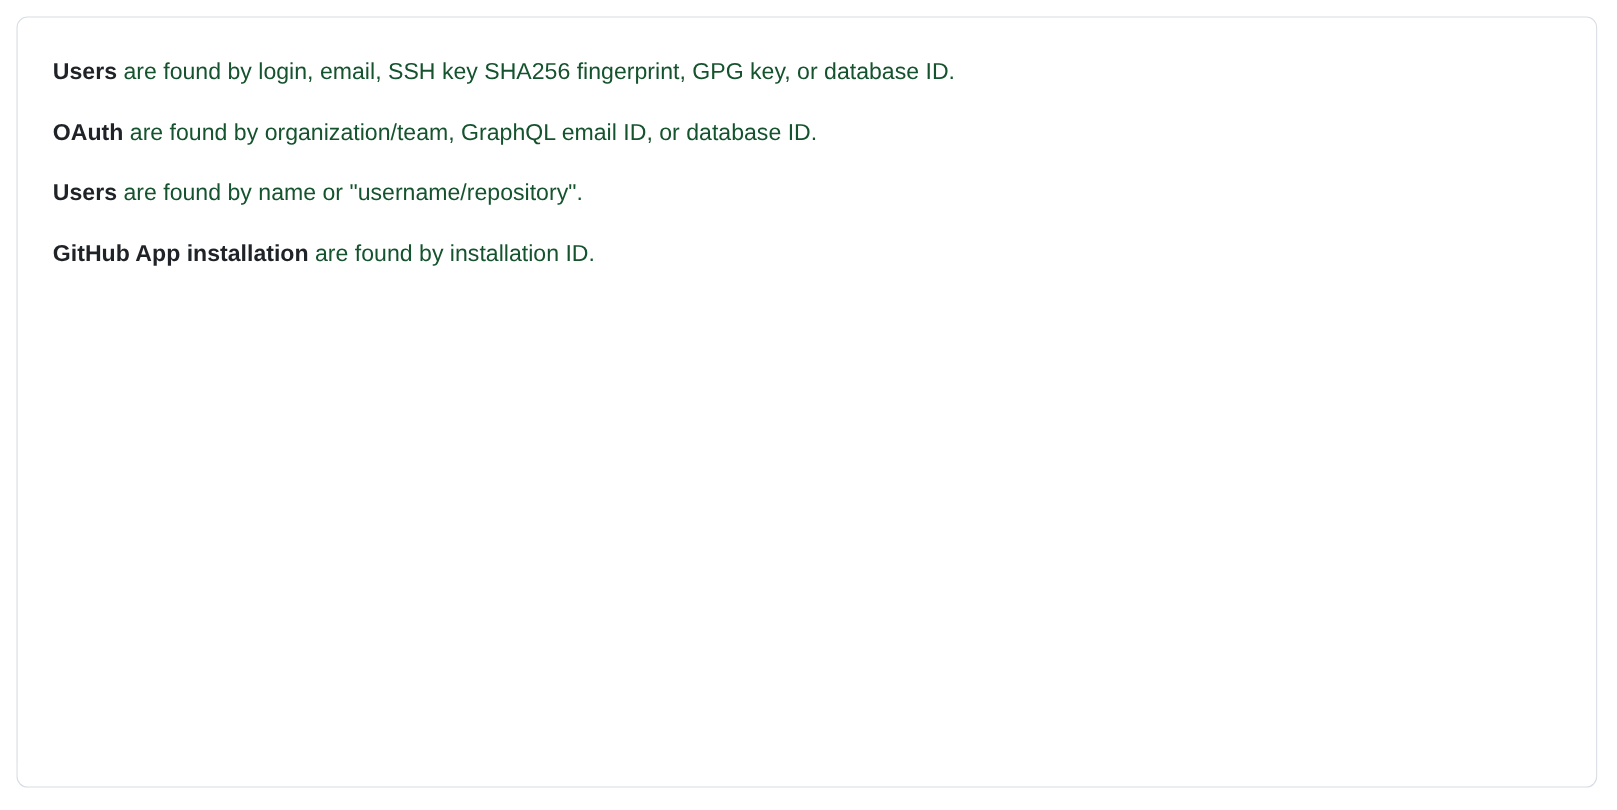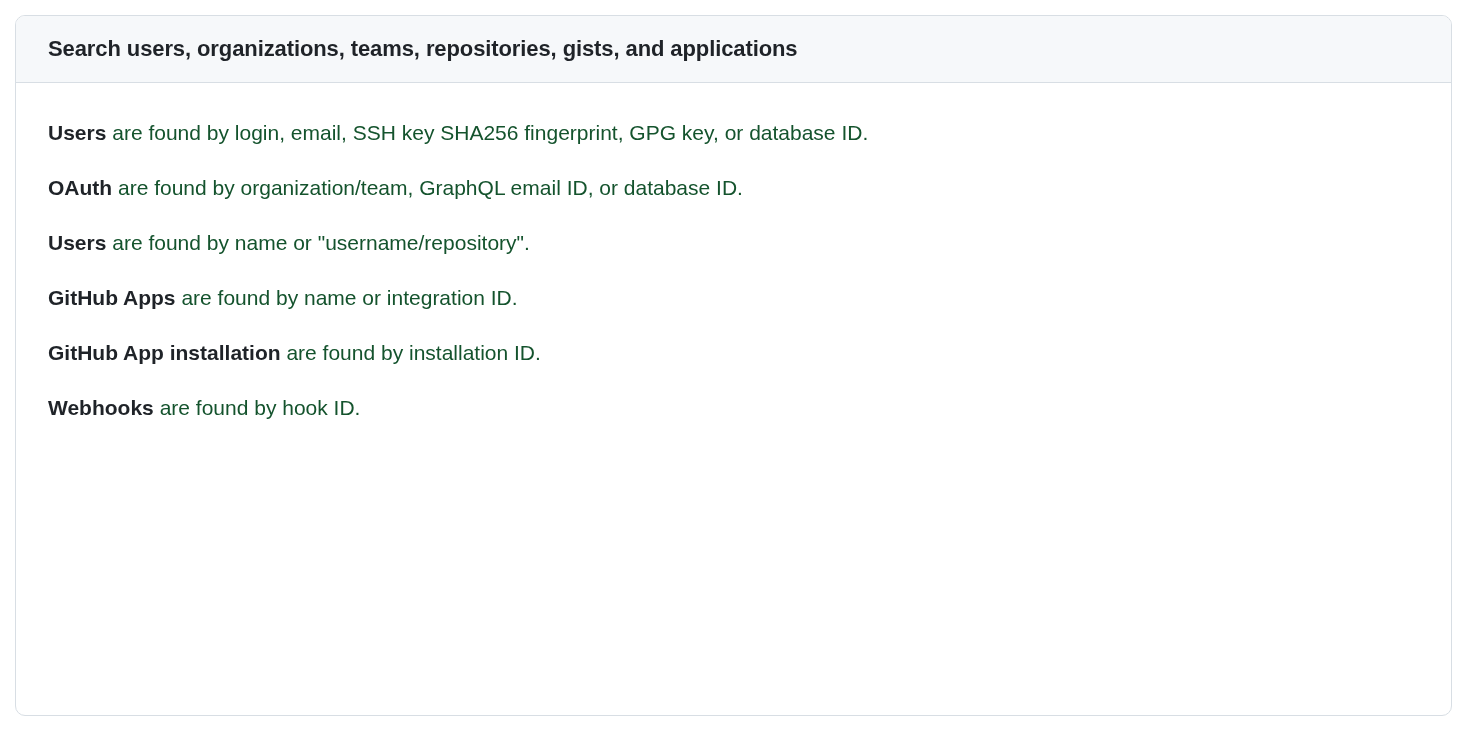--- a/index.html
+++ b/index.html
@@ -131,41 +131,36 @@
     line-height: 1;
   }
 </style>
 </head>
 <body>
 
 <div class="page">
 
   <div class="card">
 
-    <div class="card-header">
-      <div class="card-header-title">Search users, organizations, teams, repositories, gists, and applications</div>
-    </div>
 
     <div class="card-body">
 
       <div class="desc-list">
 
         <div class="desc-line"><span class="term">Users</span><span class="rest"> are found by login, email, SSH key SHA256 fingerprint, GPG key, or database ID.</span></div>
 
 
         <div class="desc-line"><span class="term">OAuth</span><span class="rest"> are found by organization/team, GraphQL email ID, or database ID.</span></div>
 
 
         <div class="desc-line"><span class="term">Users</span><span class="rest"> are found by name or "username/repository".</span></div>
 
 
-        <div class="desc-line"><span class="term">GitHub Apps</span><span class="rest"> are found by name or integration ID.</span></div>
 
         <div class="desc-line"><span class="term">GitHub App installation</span><span class="rest"> are found by installation ID.</span></div>
 
-        <div class="desc-line"><span class="term">Webhooks</span><span class="rest"> are found by hook ID.</span></div>
 
       </div>
 
 
     </div>
   </div>
 </div>
 
 </body></html>

